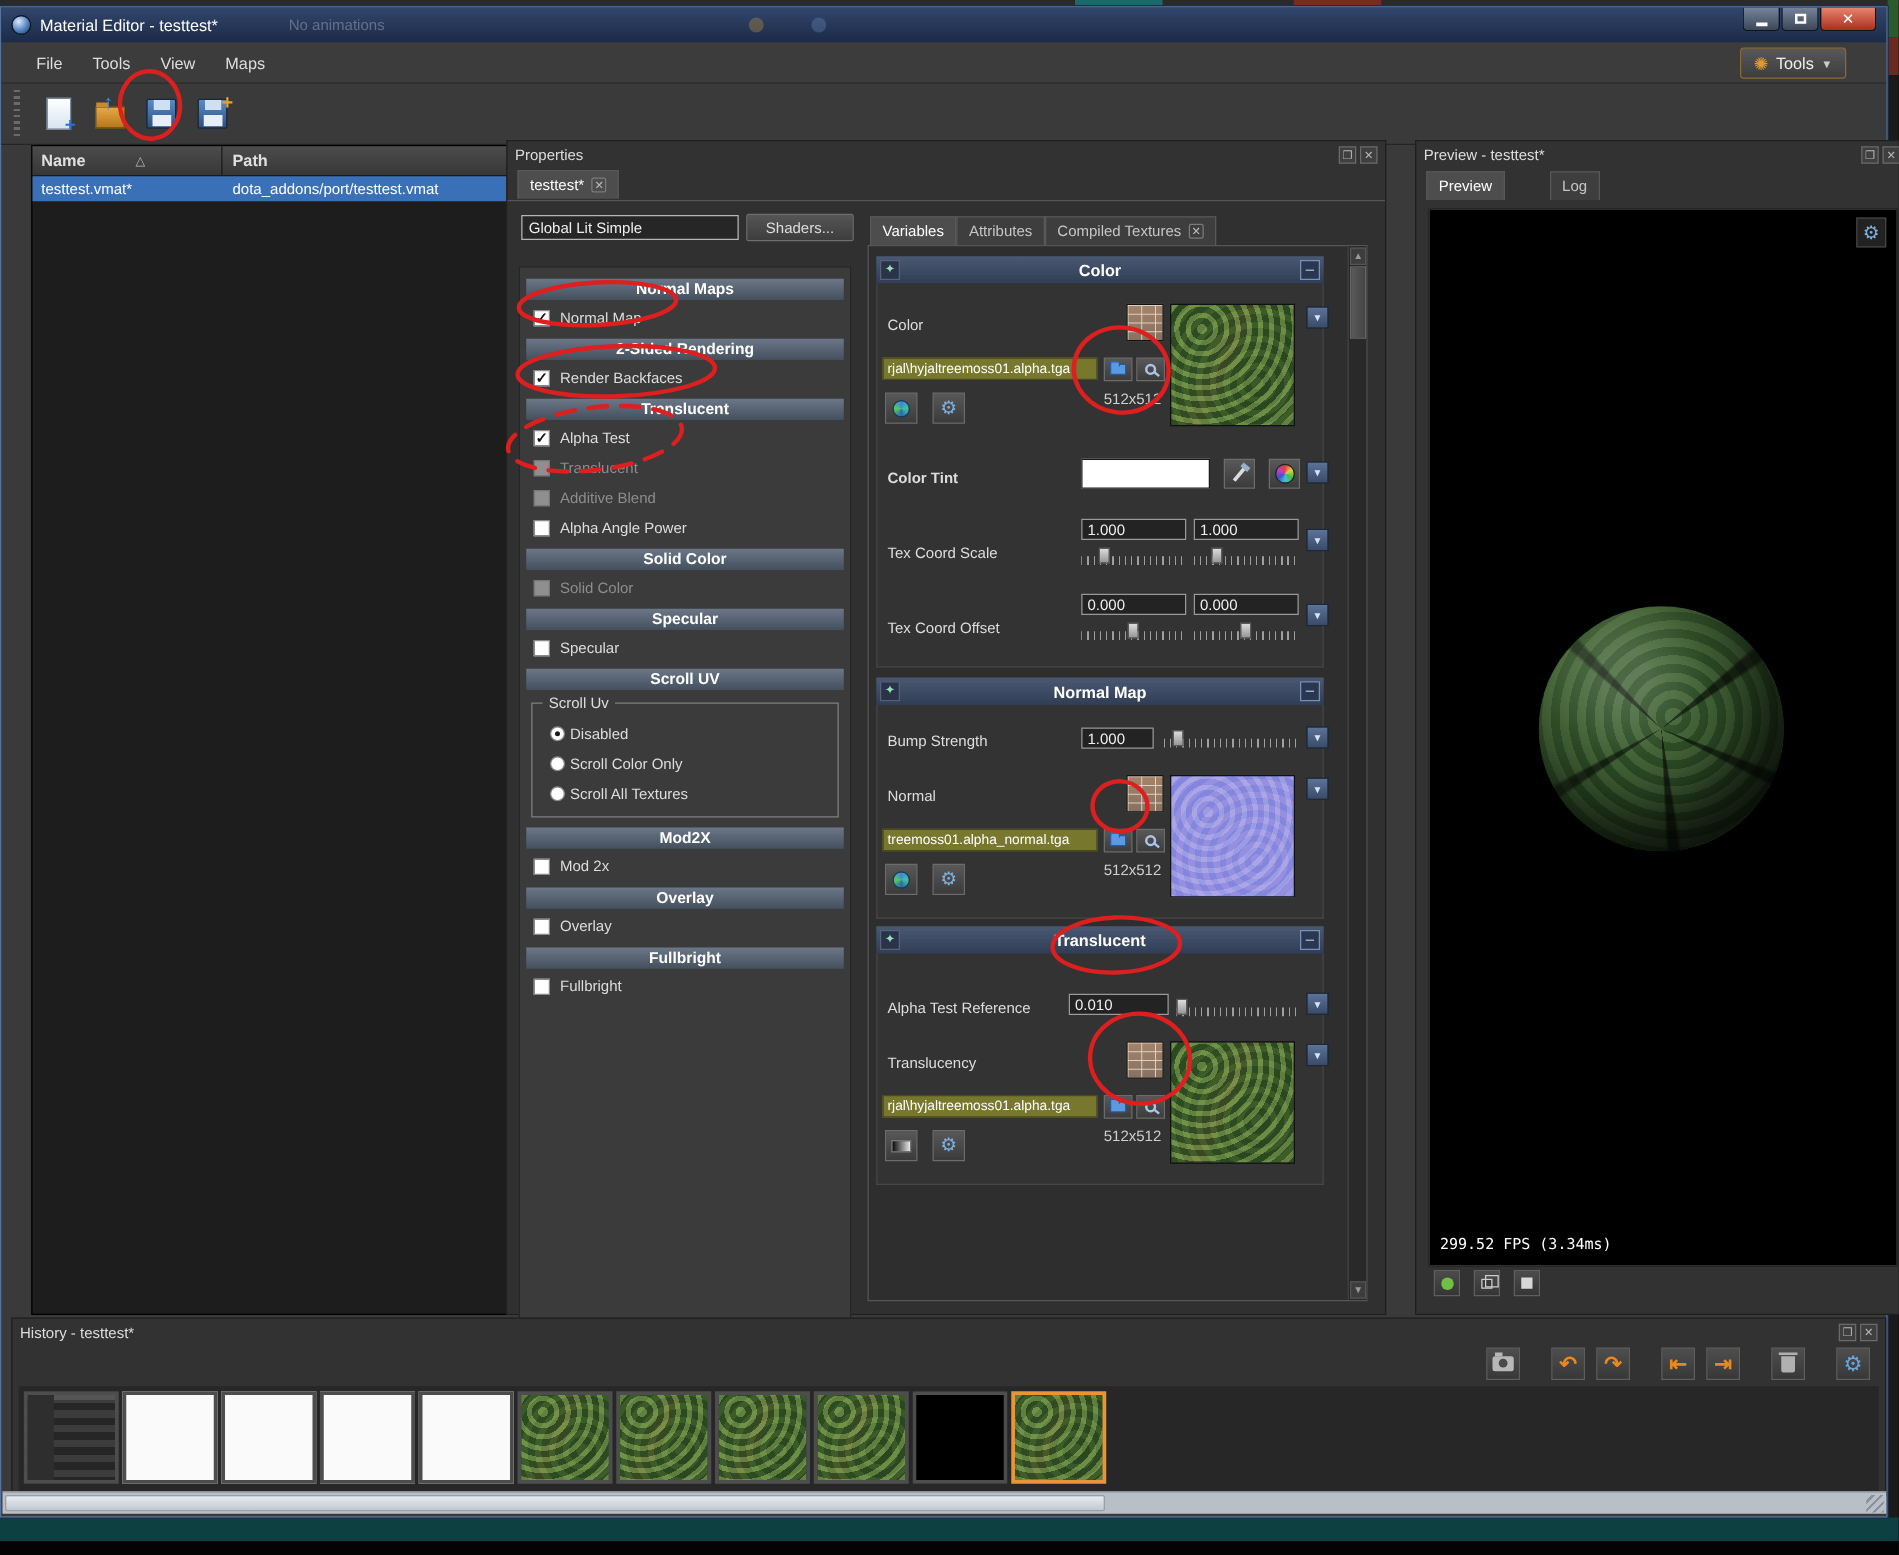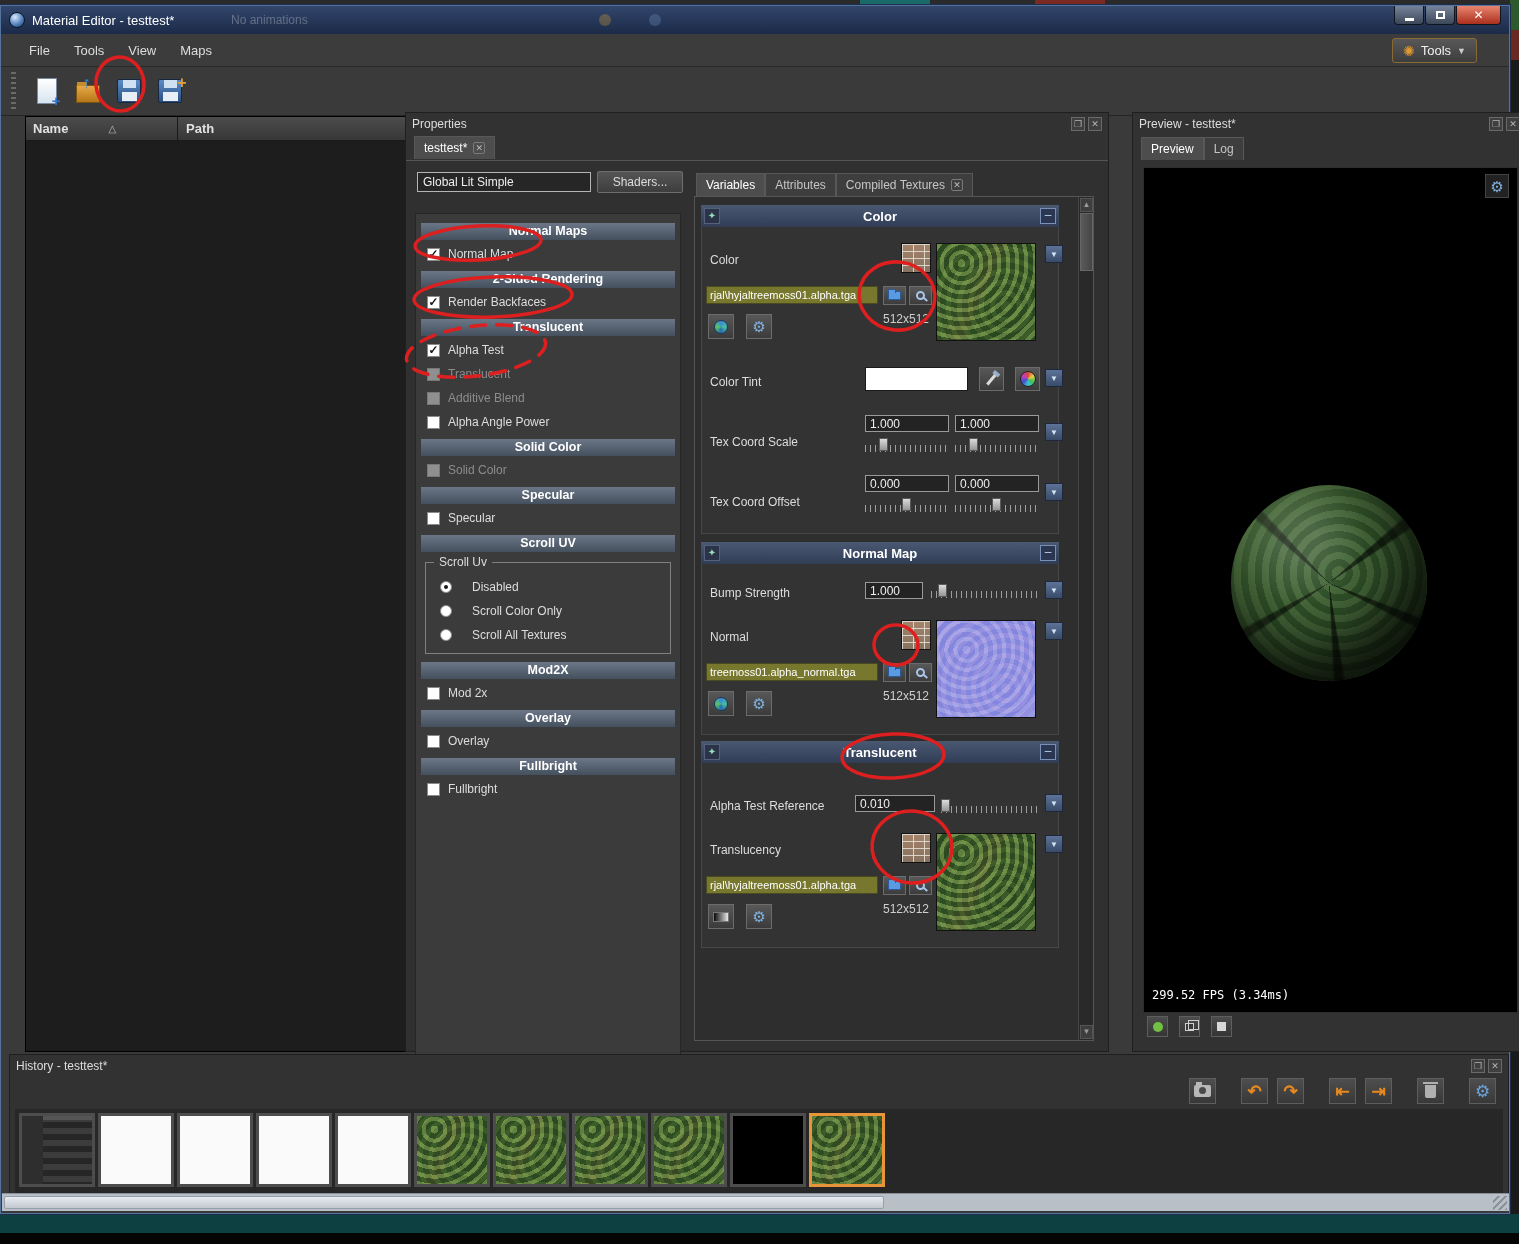--- a/index.html
+++ b/index.html
@@ -91,21 +91,21 @@
   .sechdr { height:17px; line-height:17px; text-align:center; font-weight:bold; color:#fff; font-size:12.5px;
     background:linear-gradient(#6b7787,#45505e); margin:5px 2px 2px; }
   .cbrow { display:flex; align-items:center; gap:8px; padding:5px 8px; }
   .cb { width:13px; height:13px; background:#fff; border:1px solid #8a8a8a; color:#151515;
     font-size:12px; font-weight:bold; line-height:11px; text-align:center; flex:0 0 auto; }
   .cb.checked::after { content:"\2713"; }
   .cbrow.disabled .cb { background:#8f8f8f; border-color:#777; }
   .cbrow.disabled .lbl { color:#8c8c8c; }
   .gbox { border:1px solid #808080; margin:10px 6px 8px; padding:12px 6px 6px; position:relative; }
   .gbox-label { position:absolute; top:-8px; left:8px; background:#3b3b3b; padding:0 5px; font-size:12px; color:#ddd; }
-  .radiorow { display:flex; align-items:center; gap:20px; padding:5px 8px; }
+  .radiorow { display:flex; align-items:center; gap:4px; padding:5px 8px; }
   .radio { width:12px; height:12px; border-radius:50%; background:#fff; border:1px solid #8a8a8a; position:relative; flex:0 0 auto; }
   .radio.checked::after { content:""; position:absolute; inset:3px; background:#1a1a1a; border-radius:50%; }
 
   
   .varspanel { position:absolute; left:288px; top:12px; width:400px; height:880px; }
   .vtabs { display:flex; padding-left:2px; }
   .varscroll { position:absolute; left:0; top:23px; right:0; bottom:12px; background:#2e2e2e;
     border:1px solid #555; padding:4px 34px 4px 6px; color:#ddd; font-size:12px; }
   .vscrollbar { position:absolute; right:1px; top:24px; bottom:13px; width:15px; background:#292929; border-left:1px solid #444; }
   .sb-arrow { position:absolute; left:1px; width:13px; height:14px; background:#3d3d3d; border:1px solid #555;
@@ -139,21 +139,21 @@
   .sizetext { position:absolute; left:181px; top:69px; color:#cfcfcf; }
   .iconrow { position:absolute; left:6px; top:71px; display:flex; gap:12px; }
   .sqbtn { width:26px; height:25px; background:linear-gradient(#585858,#3b3b3b); border:1px solid #6c6c6c;
     display:flex; align-items:center; justify-content:center; }
   .icon-orb { width:14px; height:14px; border-radius:50%;
     background:conic-gradient(#3a8ad8,#46c0a0,#2a6ab0,#58c860,#3a8ad8); border:1px solid #1a3a5a; }
   .icon-gear { color:#7fb0e0; font-size:15px; line-height:15px; }
   .icon-grad { width:16px; height:10px; border:1px solid #777; background:linear-gradient(90deg,#0a0a0a,#e8e8e8); }
 
   .tintrow { position:relative; height:40px; margin-top:16px; }
-  .tintrow .lbl { position:absolute; left:8px; top:12px; }
+  .tintrow .lbl { position:absolute; left:8px; top:12px;font-weight:bold; }
   .swatch { position:absolute; left:163px; top:4px; width:103px; height:24px; background:#ffffff; border:1px solid #1a1a1a; }
   .toolbtn24 { position:absolute; top:4px; width:25px; height:24px; background:linear-gradient(#585858,#3b3b3b);
     border:1px solid #6c6c6c; display:flex; align-items:center; justify-content:center; }
   .icon-dropper { width:3px; height:13px; background:#dcdcdc; transform:rotate(40deg); position:relative; }
   .icon-dropper::after { content:""; position:absolute; left:-2px; top:-3px; width:7px; height:4px; background:#9ab0c8; }
   .icon-wheel { width:16px; height:16px; border-radius:50%; border:1px solid #222;
     background:conic-gradient(#e04040,#e0d040,#40c050,#40c0d0,#4050d0,#c040c0,#e04040); }
 
   .dualrow { position:relative; height:48px; margin-top:12px; }
   .dualrow .lbl { position:absolute; left:8px; top:20px; }
@@ -162,21 +162,21 @@
   .slider { position:absolute; height:14px; }
   .slider::before { content:""; position:absolute; left:0; right:0; bottom:1px; height:7px;
     background:repeating-linear-gradient(90deg,#9f9f9f 0 1px, transparent 1px 5px); }
   .knob { position:absolute; top:-1px; width:9px; height:13px; background:linear-gradient(#dcdcdc,#969696); border:1px solid #5a5a5a; }
 
   .singlerow { position:relative; height:34px; margin-top:12px; }
   .singlerow .lbl { position:absolute; left:8px; top:8px; }
 
   
   .prevpanel { position:absolute; left:1112px; top:106px; width:395px; height:940px; background:#323232; border:1px solid #1f1f1f;margin-left:19px; }
-  .prev-tabs { position:absolute; left:8px; top:24px; display:flex; }
+  .prev-tabs { position:absolute; left:8px; top:24px; display:flex;gap:36px; }
   .viewport { position:absolute; left:10px; top:54px; width:375px; height:846px; background:#000; border:1px solid #2d2d2d; }
   .vp-gear { position:absolute; right:8px; top:6px; width:24px; height:24px; background:#222; border:1px solid #444;
     display:flex; align-items:center; justify-content:center; }
   .sphere { position:absolute; left:87px; top:317px; width:196px; height:196px; border-radius:50%;
     background:
       radial-gradient(circle at 35% 28%, rgba(255,255,255,.14) 0 10%, transparent 35%),
       conic-gradient(from 10deg, transparent 0 38deg, rgba(0,0,0,.6) 40deg 45deg, transparent 47deg 100deg,
         rgba(0,0,0,.55) 102deg 106deg, transparent 108deg 160deg, rgba(0,0,0,.6) 162deg 166deg,
         transparent 168deg 225deg, rgba(0,0,0,.55) 227deg 231deg, transparent 233deg 300deg,
         rgba(0,0,0,.6) 302deg 306deg, transparent 308deg),
@@ -306,20 +306,24 @@
     <div class="filepanel">
       <div class="fb-hdr">
         <div class="fb-col1">
           <span>Name</span>
           <span class="sort-tri">△</span>
         </div>
         <div class="fb-col2">
           <span>Path</span>
         </div>
       </div>
+      <div class="fb-row">
+        <span class="c1">testtest.vmat*</span>
+        <span class="c2">dota_addons/port/testtest.vmat</span>
+      </div>
     </div>
 
     <div class="propspanel">
       <div class="panel-title">
         <span>Properties</span>
         <div class="dockicons">
           <span class="dicon">❐</span>
           <span class="dicon">✕</span>
         </div>
       </div>

